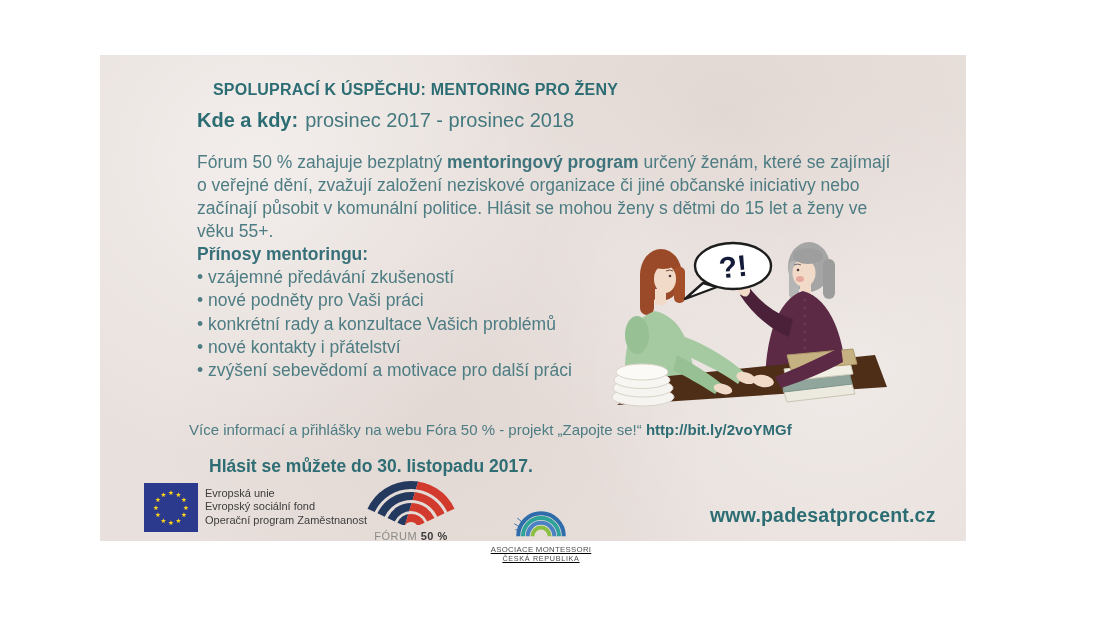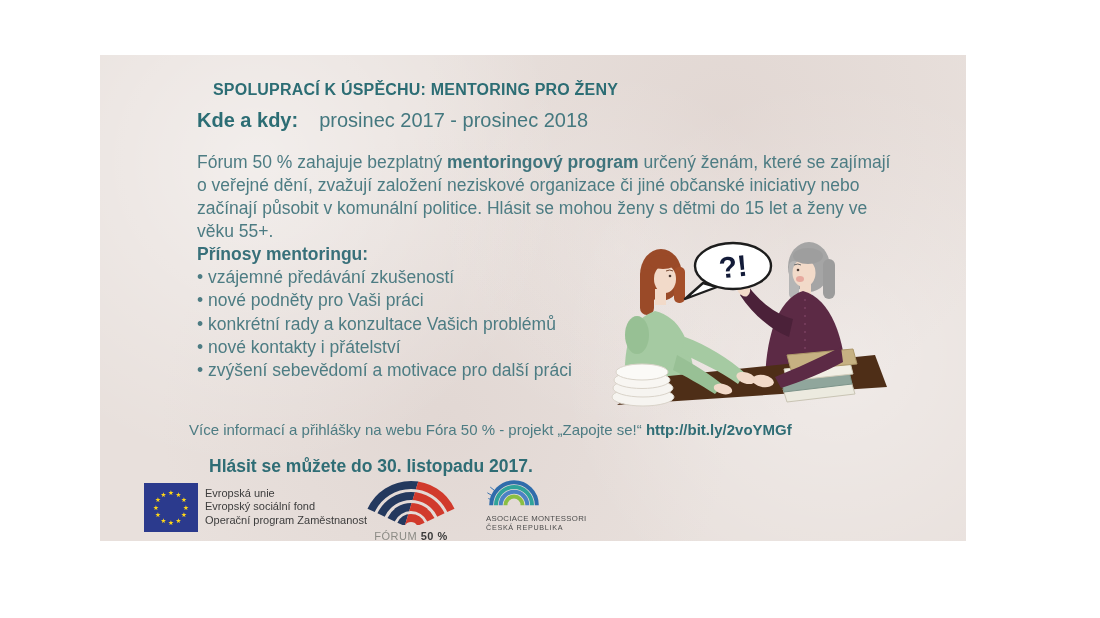--- a/index.html
+++ b/index.html
@@ -17,37 +17,37 @@
       radial-gradient(circle at 85% 62%, rgba(255,255,255,.35), transparent 35%),
       radial-gradient(circle at 40% 75%, rgba(211,196,192,.30), transparent 45%),
       radial-gradient(circle at 60% 40%, rgba(255,255,255,.25), transparent 30%);
   }
   .abs{position:absolute;}
   .flyer-title{
     left:97px;top:10px;font-size:16px;font-weight:bold;color:#2c6d74;
     letter-spacing:.2px;margin:16px;white-space:nowrap;
   }
   .when-line{left:97px;top:54px;font-size:20px;color:#44787f;white-space:nowrap;}
-  .when-label{font-weight:bold;color:#2c6d74;margin-right:21px;}
+  .when-label{font-weight:bold;color:#2c6d74;margin-right:7px;}
   .intro{left:97px;top:96px;width:706px;font-size:17.5px;line-height:23px;color:#4d7c83;margin:0;}
   .intro strong{color:#3f747c;}
   .benefits-title{left:97px;top:189px;font-size:17.5px;font-weight:bold;color:#38707a;}
   .benefits{left:97px;top:211px;list-style:none;margin:0;padding:0;
     font-size:17.5px;line-height:23.3px;color:#4d7c83;}
   .benefits li::before{content:"• ";}
   .illu{left:496px;top:182px;}
   .more-line{left:89px;top:366px;font-size:15px;color:#4d7c83;margin:0;white-space:nowrap;}
   .url{font-weight:bold;color:#2f6d75;cursor:pointer;}
   .deadline{left:97px;top:389px;font-size:17.5px;font-weight:bold;color:#2f6d75;margin:12px;}
   .eu-flag{left:44px;top:428px;}
   .eu-text{left:105px;top:432px;font-size:11px;line-height:13.3px;color:#3c3c3c;}
   .forum{left:260px;top:424px;width:102px;text-align:center;}
   .forum-caption{font-size:11px;color:#8b8b85;letter-spacing:.5px;margin-top:1px;white-space:nowrap;}
   .forum-caption .b{font-weight:bold;color:#3a3a3a;}
-  .montessori{left:386px;top:415px;width:110px;}
+  .montessori{left:386px;top:446px;width:110px;text-align:center;text-decoration:underline;}
   .mont-line1{font-size:7.8px;color:#4c4c4c;letter-spacing:.3px;margin-top:2px;white-space:nowrap;}
   .mont-line2{font-size:7.2px;color:#4c4c4c;letter-spacing:.7px;white-space:nowrap;}
   .csz{left:512px;top:426px;font-size:42px;line-height:1.1;font-weight:800;
        font-family:"DejaVu Sans",sans-serif;letter-spacing:-2px;white-space:nowrap;}
   .csz-blue{color:#3a57a7;} .csz-red{color:#bf4a2d;}
   .website{left:610px;top:449px;font-size:19.5px;font-weight:bold;color:#2c6d74;
            letter-spacing:.2px;white-space:nowrap;cursor:pointer;}
 </style>
 </head>
 <body>
@@ -205,14 +205,15 @@
         <line x1="1" y1="30" x2="6" y2="32"></line>
         <line x1="0" y1="24" x2="5" y2="27"></line>
         <line x1="3" y1="18" x2="8" y2="22"></line>
       </g>
     </svg>
     <div class="mont-line1">ASOCIACE MONTESSORI</div>
     <div class="mont-line2">ČESKÁ REPUBLIKA</div>
   </div>
 
 
+  <div class="abs website">www.padesatprocent.cz</div>
 
 </div>
 
 </body></html>

